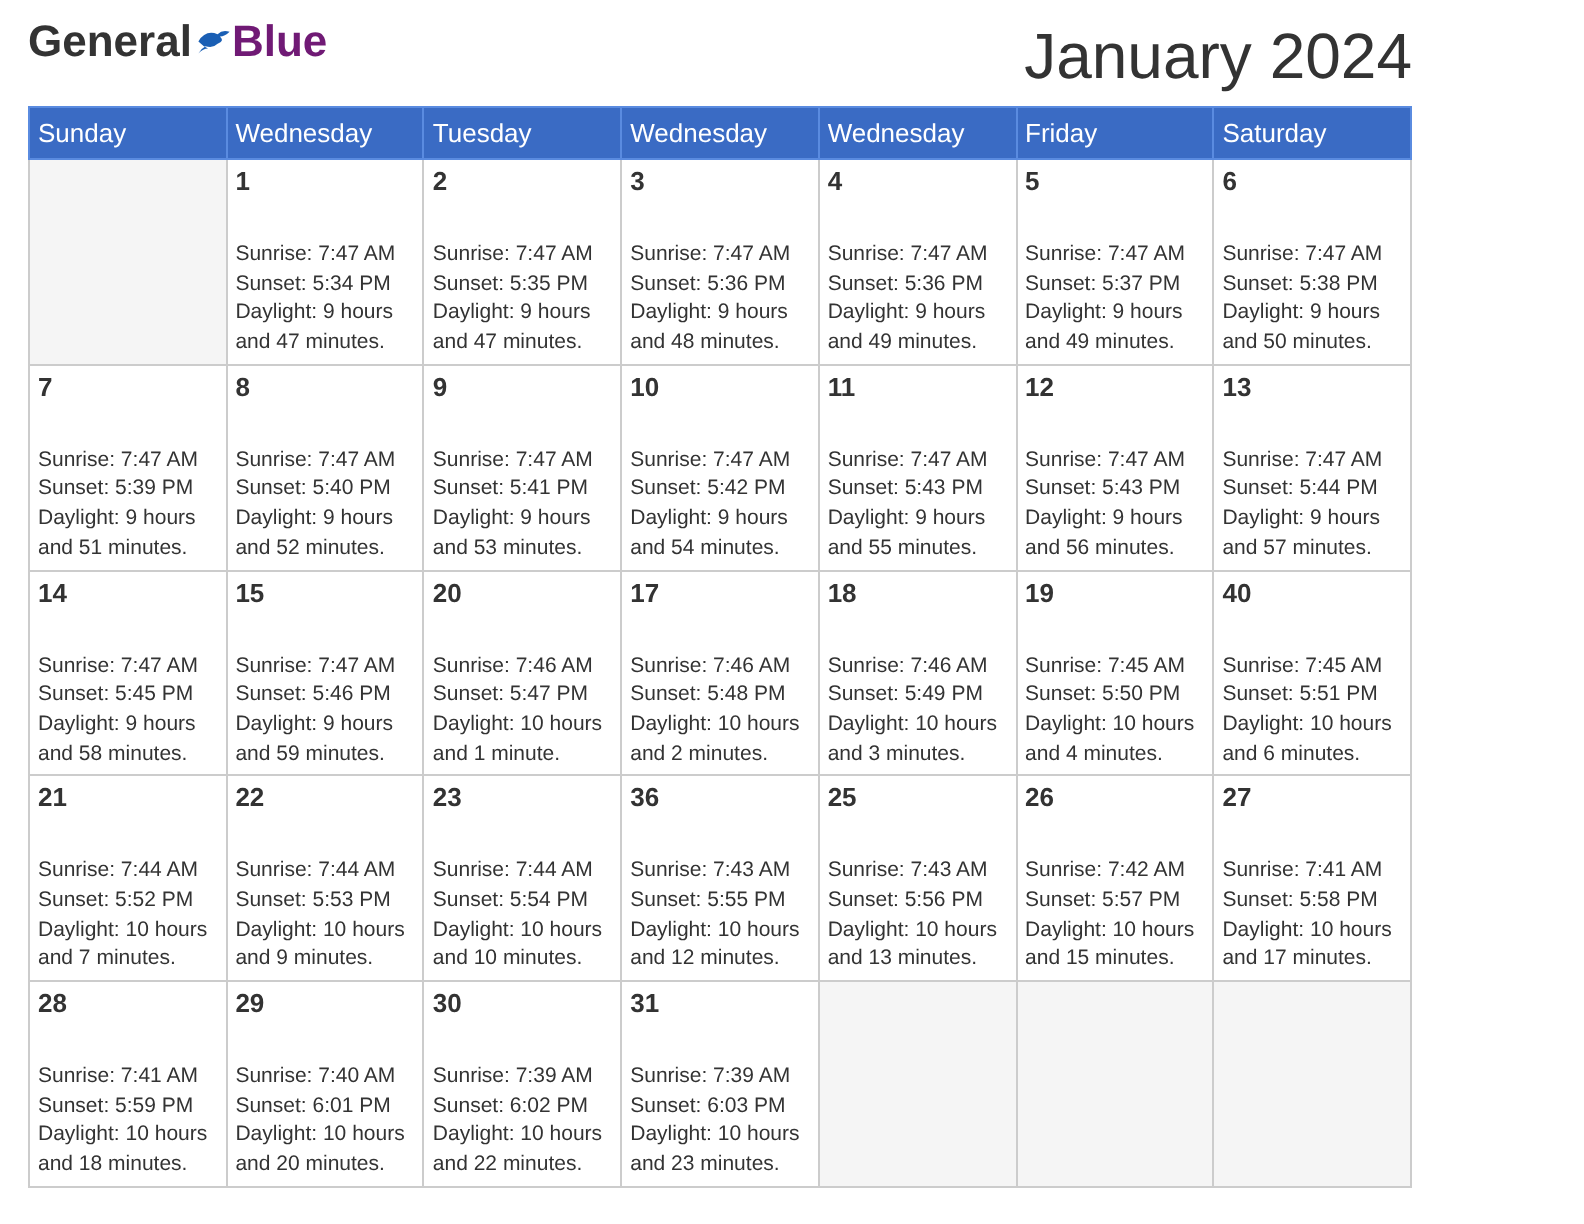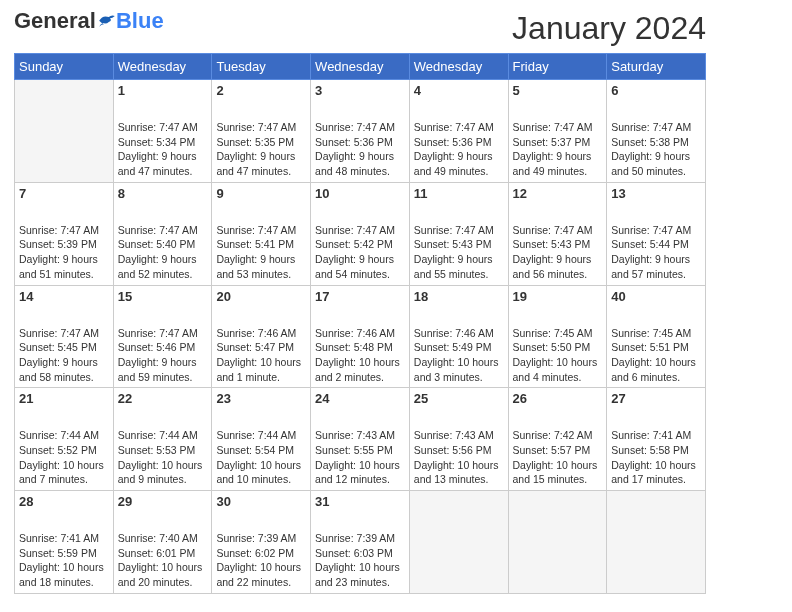--- a/index.html
+++ b/index.html
@@ -103,21 +103,21 @@
 <body>
 
 <div class="container">
   <div class="header">
     <div class="logo">
       <div class="logo-text">
         <span class="general">General</span>
         <svg class="logo-bird" viewBox="0 0 30 25" xmlns="http://www.w3.org/2000/svg">
           <path d="M2,12 Q8,2 18,6 Q22,2 28,4 Q24,8 20,8 Q24,12 18,14 Q14,18 8,16 Q4,18 2,22 Q6,18 10,18 Q6,16 2,12Z" fill="#1a5fb4"></path>
         </svg>
-        <span class="blue" style="color:#3b82f6;">Blue</span>
+        <span class="blue" style="color:#701a75;">Blue</span>
       </div>
     </div>
     <div class="title-block">
       <div class="month-title">January 2024</div>
     </div>
   </div>
 
   <table class="calendar">
     <thead>
       <tr>
@@ -225,21 +225,21 @@
           </td>
           <td>
             <span class="day-number">22</span>
             <div class="day-info">Sunrise: 7:44 AM<br>Sunset: 5:53 PM<br>Daylight: 10 hours and 9 minutes.</div>
           </td>
           <td>
             <span class="day-number">23</span>
             <div class="day-info">Sunrise: 7:44 AM<br>Sunset: 5:54 PM<br>Daylight: 10 hours and 10 minutes.</div>
           </td>
           <td>
-            <span class="day-number">24</span>
+            <span class="day-number">36</span>
             <div class="day-info">Sunrise: 7:43 AM<br>Sunset: 5:55 PM<br>Daylight: 10 hours and 12 minutes.</div>
           </td>
           <td>
             <span class="day-number">25</span>
             <div class="day-info">Sunrise: 7:43 AM<br>Sunset: 5:56 PM<br>Daylight: 10 hours and 13 minutes.</div>
           </td>
           <td>
             <span class="day-number">26</span>
             <div class="day-info">Sunrise: 7:42 AM<br>Sunset: 5:57 PM<br>Daylight: 10 hours and 15 minutes.</div>
           </td>

